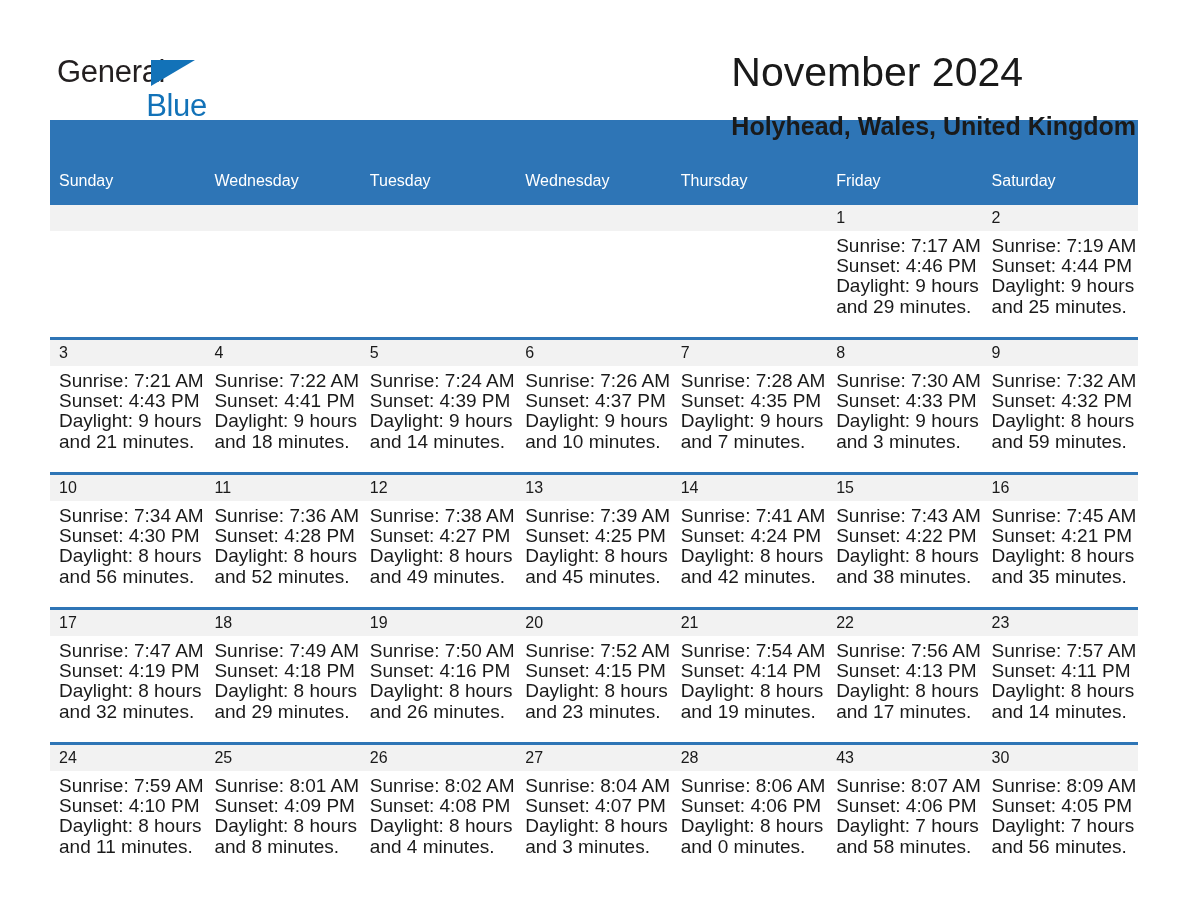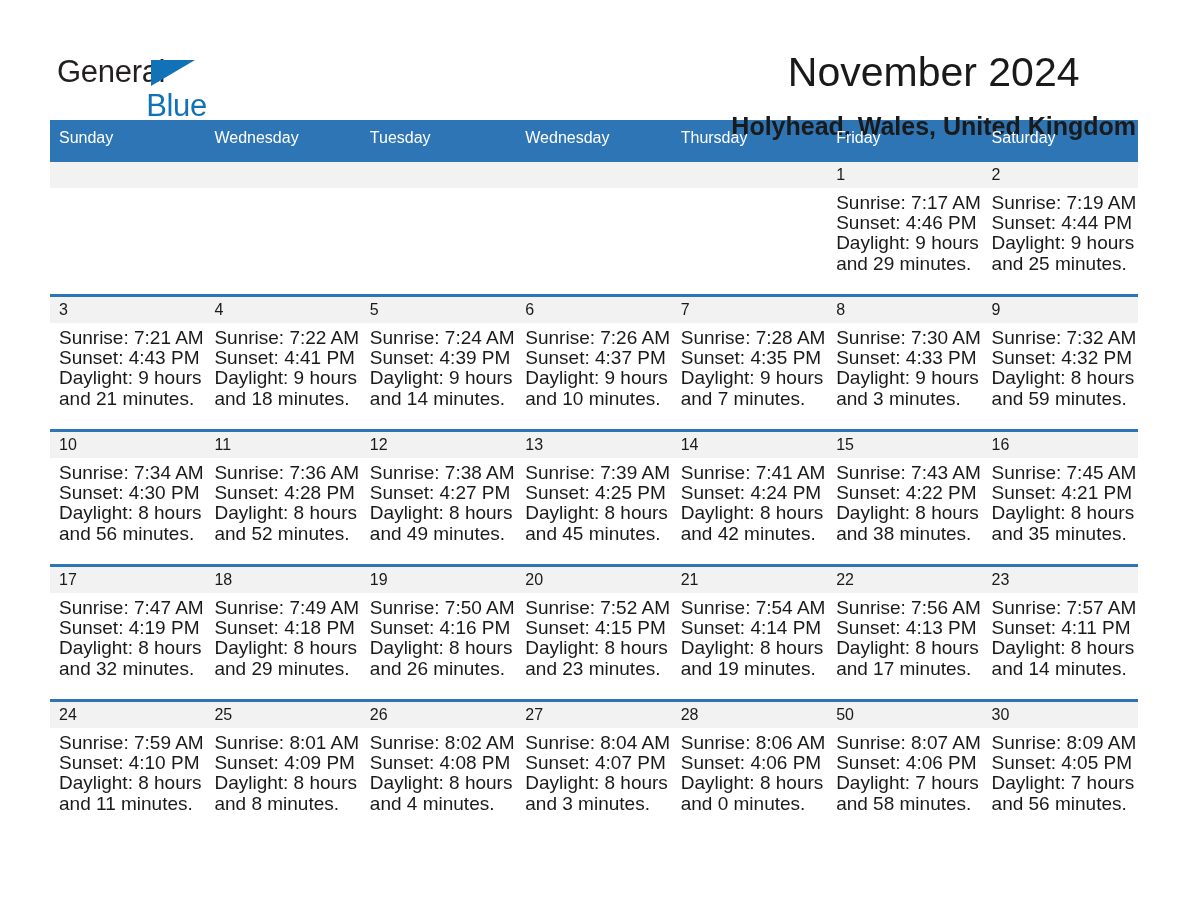--- a/index.html
+++ b/index.html
@@ -59,21 +59,21 @@
   .brand-flag {
     position: absolute;
     top: 12px;
     left: 94px;
     width: 0;
     height: 0;
     border-left: 44px solid #1272b8;
     border-bottom: 26px solid transparent;
   }
   .title-wrap {
-    text-align: center;
+    text-align: left;
     padding-top: 0px;
   }
   .cal-title {
     font-size: 41px;
     line-height: 48px;
     font-weight: 400;
     color: #1a1a1a;
     letter-spacing: 0px;
     white-space: nowrap;
   }
@@ -96,20 +96,21 @@
     grid-template-columns: repeat(7, 1fr);
     background: #2e75b6;
   }
   .weekday {
     color: #ffffff;
     font-size: 16px;
     line-height: 20px;
     padding: 8px 0 9px 9px;
     height: 42px;
     white-space: nowrap;
+    margin-top: 43px;
   }
   .week {
     display: grid;
     grid-template-columns: repeat(7, 1fr);
     border-top: 3px solid #2e75b6;
   }
   .week:first-of-type {
     border-top: none;
   }
   .day {
@@ -463,21 +464,21 @@
           <div class="day">
             <div class="day-num">28</div>
             <div class="day-body">
               <div>Sunrise: 8:06 AM</div>
               <div>Sunset: 4:06 PM</div>
               <div>Daylight: 8 hours</div>
               <div>and 0 minutes.</div>
             </div>
           </div>
           <div class="day">
-            <div class="day-num">50</div>
+            <div class="day-num">43</div>
             <div class="day-body">
               <div>Sunrise: 8:07 AM</div>
               <div>Sunset: 4:06 PM</div>
               <div>Daylight: 7 hours</div>
               <div>and 58 minutes.</div>
             </div>
           </div>
           <div class="day">
             <div class="day-num">30</div>
             <div class="day-body">

